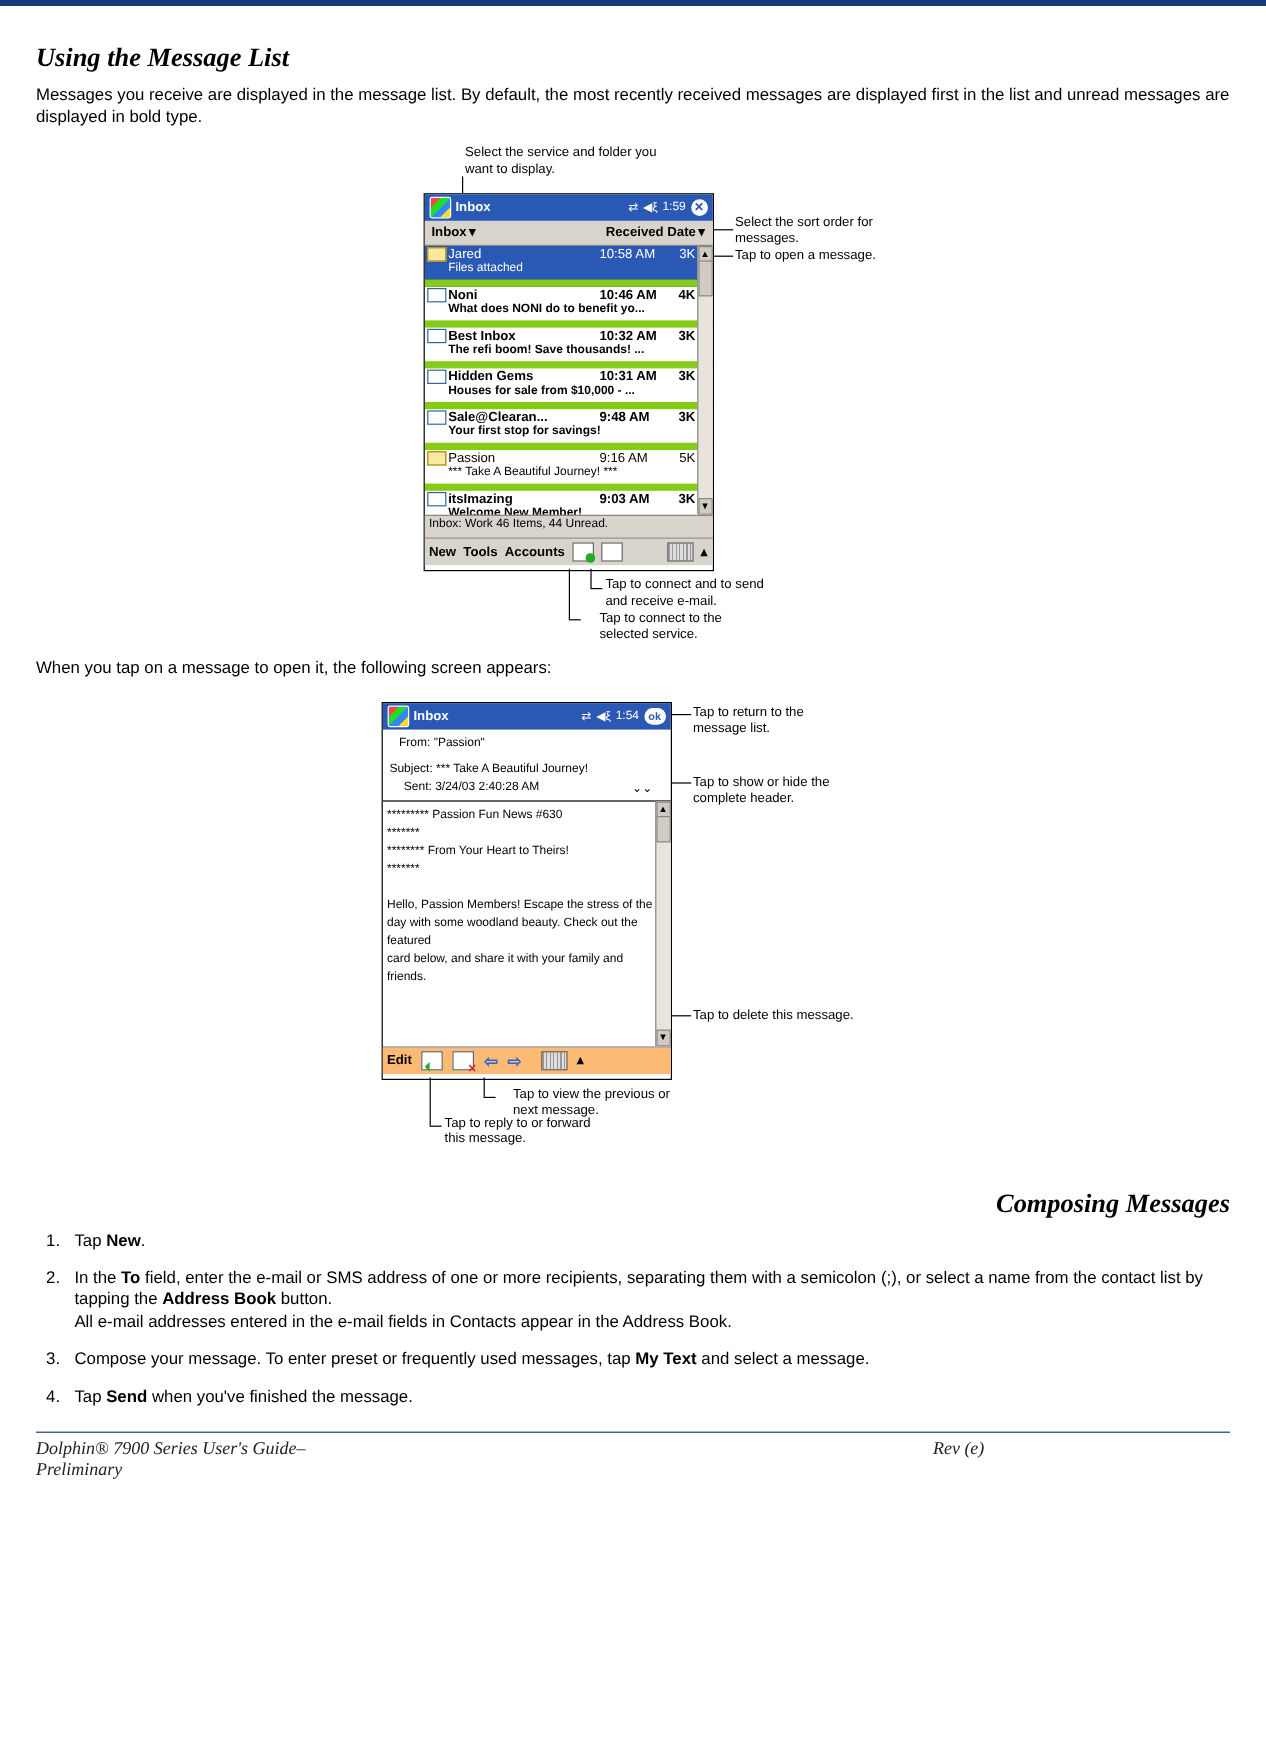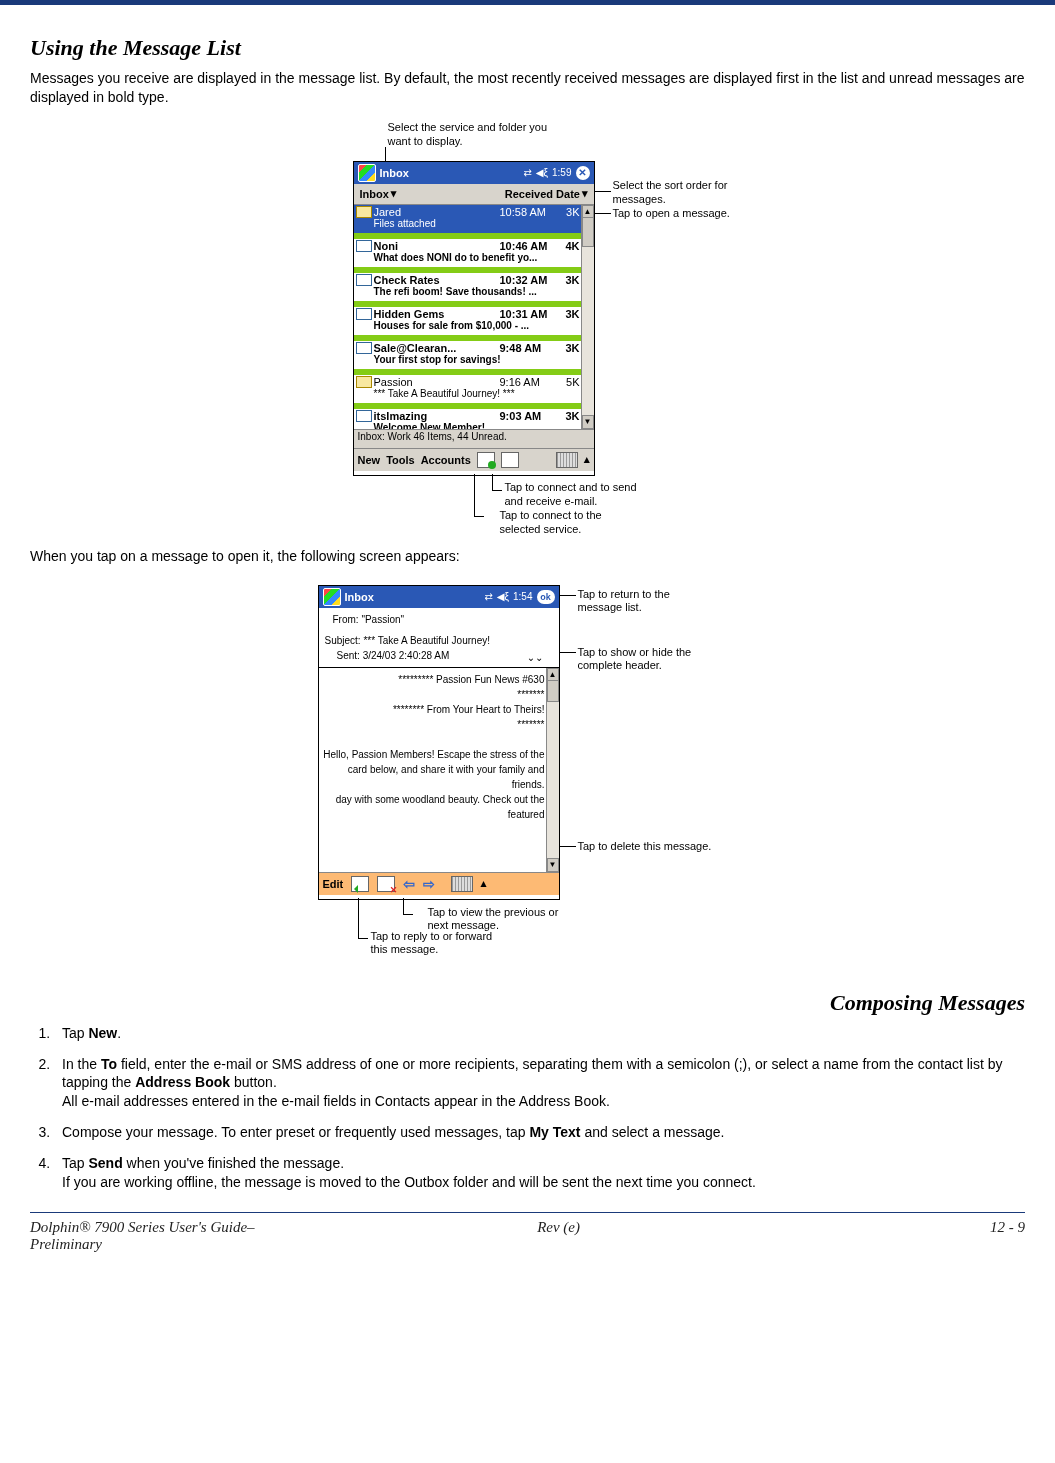--- a/index.html
+++ b/index.html
@@ -216,21 +216,20 @@
     right: 15px; bottom: 2px;
     font-size: 10px;
   }
   .msg-body {
     height: 196px;
     padding: 4px 14px 4px 4px;
     font-size: 10px;
     position: relative;
     border-bottom: 1px solid #888;
     line-height: 1.5;
-    text-align: right;
   }
   .msg-body .scrollbar { top: 0; bottom: 0; }
   .menubar2 {
     background: #fdba74;
     height: 22px;
     display: flex;
     align-items: center;
     padding: 0 4px;
     gap: 8px;
     font-weight: bold;
@@ -344,21 +343,21 @@
               <div class="line1">
                 <span class="sender">Noni</span>
                 <span class="time">10:46 AM</span>
                 <span class="size">4K</span>
               </div>
               <div class="subject">What does NONI do to benefit yo...</div>
             </div>
             <div class="msg-row unread">
               <div class="icon"></div>
               <div class="line1">
-                <span class="sender">Check Rates</span>
+                <span class="sender">Best Inbox</span>
                 <span class="time">10:32 AM</span>
                 <span class="size">3K</span>
               </div>
               <div class="subject">The refi boom! Save thousands! ...</div>
             </div>
             <div class="msg-row unread">
               <div class="icon"></div>
               <div class="line1">
                 <span class="sender">Hidden Gems</span>
                 <span class="time">10:31 AM</span>
@@ -464,22 +463,22 @@
         <span class="chev">⌄⌄</span>
       </div>
       <div class="msg-body">
         <div id="body-lines">
             <div>********* Passion     Fun News #630</div>
             <div>*******</div>
             <div>******** From Your Heart to Theirs!</div>
             <div>*******</div>
             <div>&nbsp;</div>
             <div>Hello, Passion     Members! Escape the stress of the</div>
+            <div>day with some woodland beauty.  Check out the featured</div>
             <div>card below, and share it with your family and friends.</div>
-            <div>day with some woodland beauty.  Check out the featured</div>
           </div>
         <div class="scrollbar">
           <div class="scroll-btn">▲</div>
           <div class="scroll-thumb" style="top:12px;height:20px;"></div>
           <div class="scroll-btn" style="position:absolute;bottom:0;left:0;right:0;">▼</div>
         </div>
       </div>
       <div class="menubar2">
         <span>Edit</span>
         <div class="tool-icon reply"></div>
@@ -509,27 +508,25 @@
     </li>
     <li>
       <span>In the </span><span class="b">To</span><span> field, enter the e-mail or SMS address of one or more recipients, separating them with a semicolon (;), or select a name from the contact list by tapping the </span><span class="b">Address Book</span><span> button.</span><br>
       <span>All e-mail addresses entered in the e-mail fields in Contacts appear in the Address Book.</span>
     </li>
     <li>
       <span>Compose your message. To enter preset or frequently used messages, tap </span><span class="b">My Text</span><span> and select a message.</span>
     </li>
     <li>
       <span>Tap </span><span class="b">Send</span><span> when you've finished the message.</span><br>
-      <span>If you are working offline, the message is moved to the Outbox folder and will be sent the next time you connect.</span>
     </li>
   </ol>
 
 </div>
 
 <div class="hr-bottom"></div>
 <div class="footer">
   <div class="left">
     <span>Dolphin® 7900 Series User's Guide–</span><br>
     <span>Preliminary</span>
   </div>
   <div class="center">Rev (e)</div>
-  <div class="right">12 - 9</div>
 </div>
 
 </body></html>

